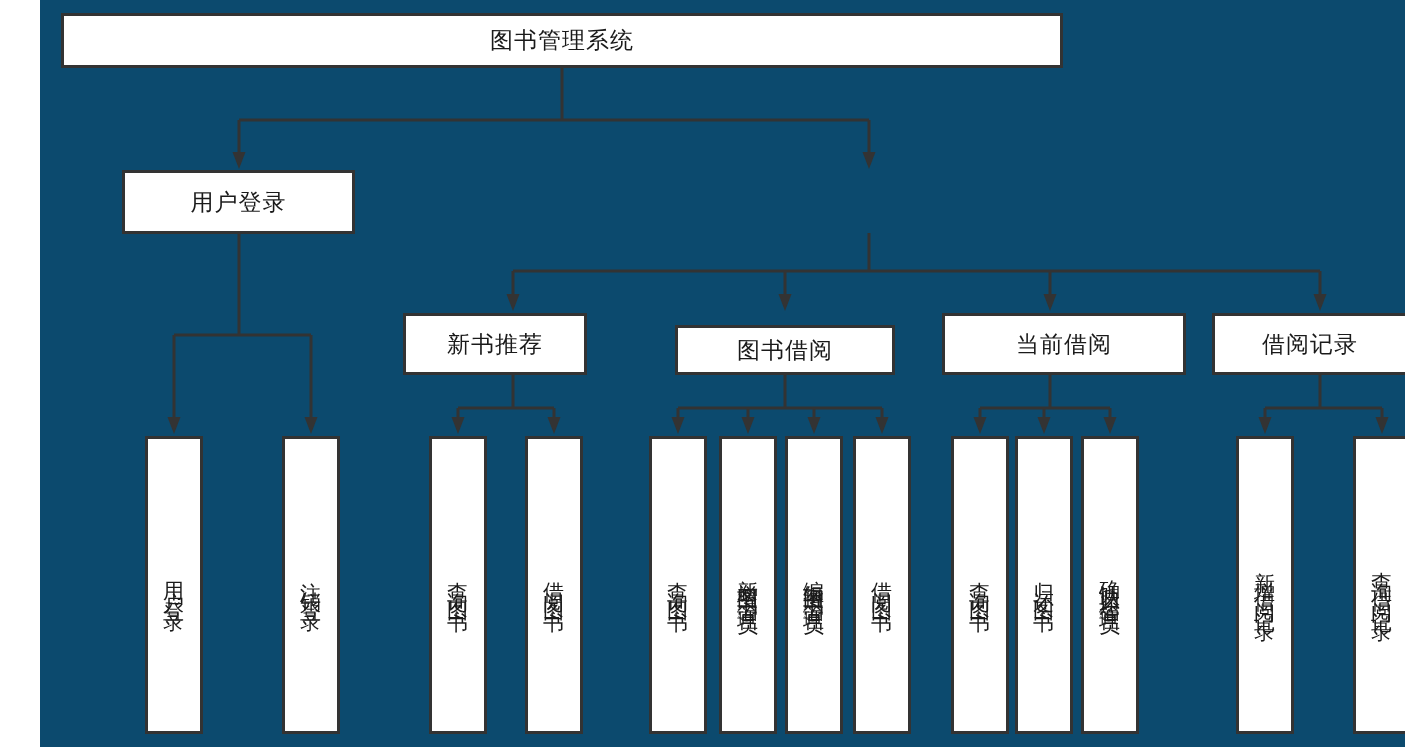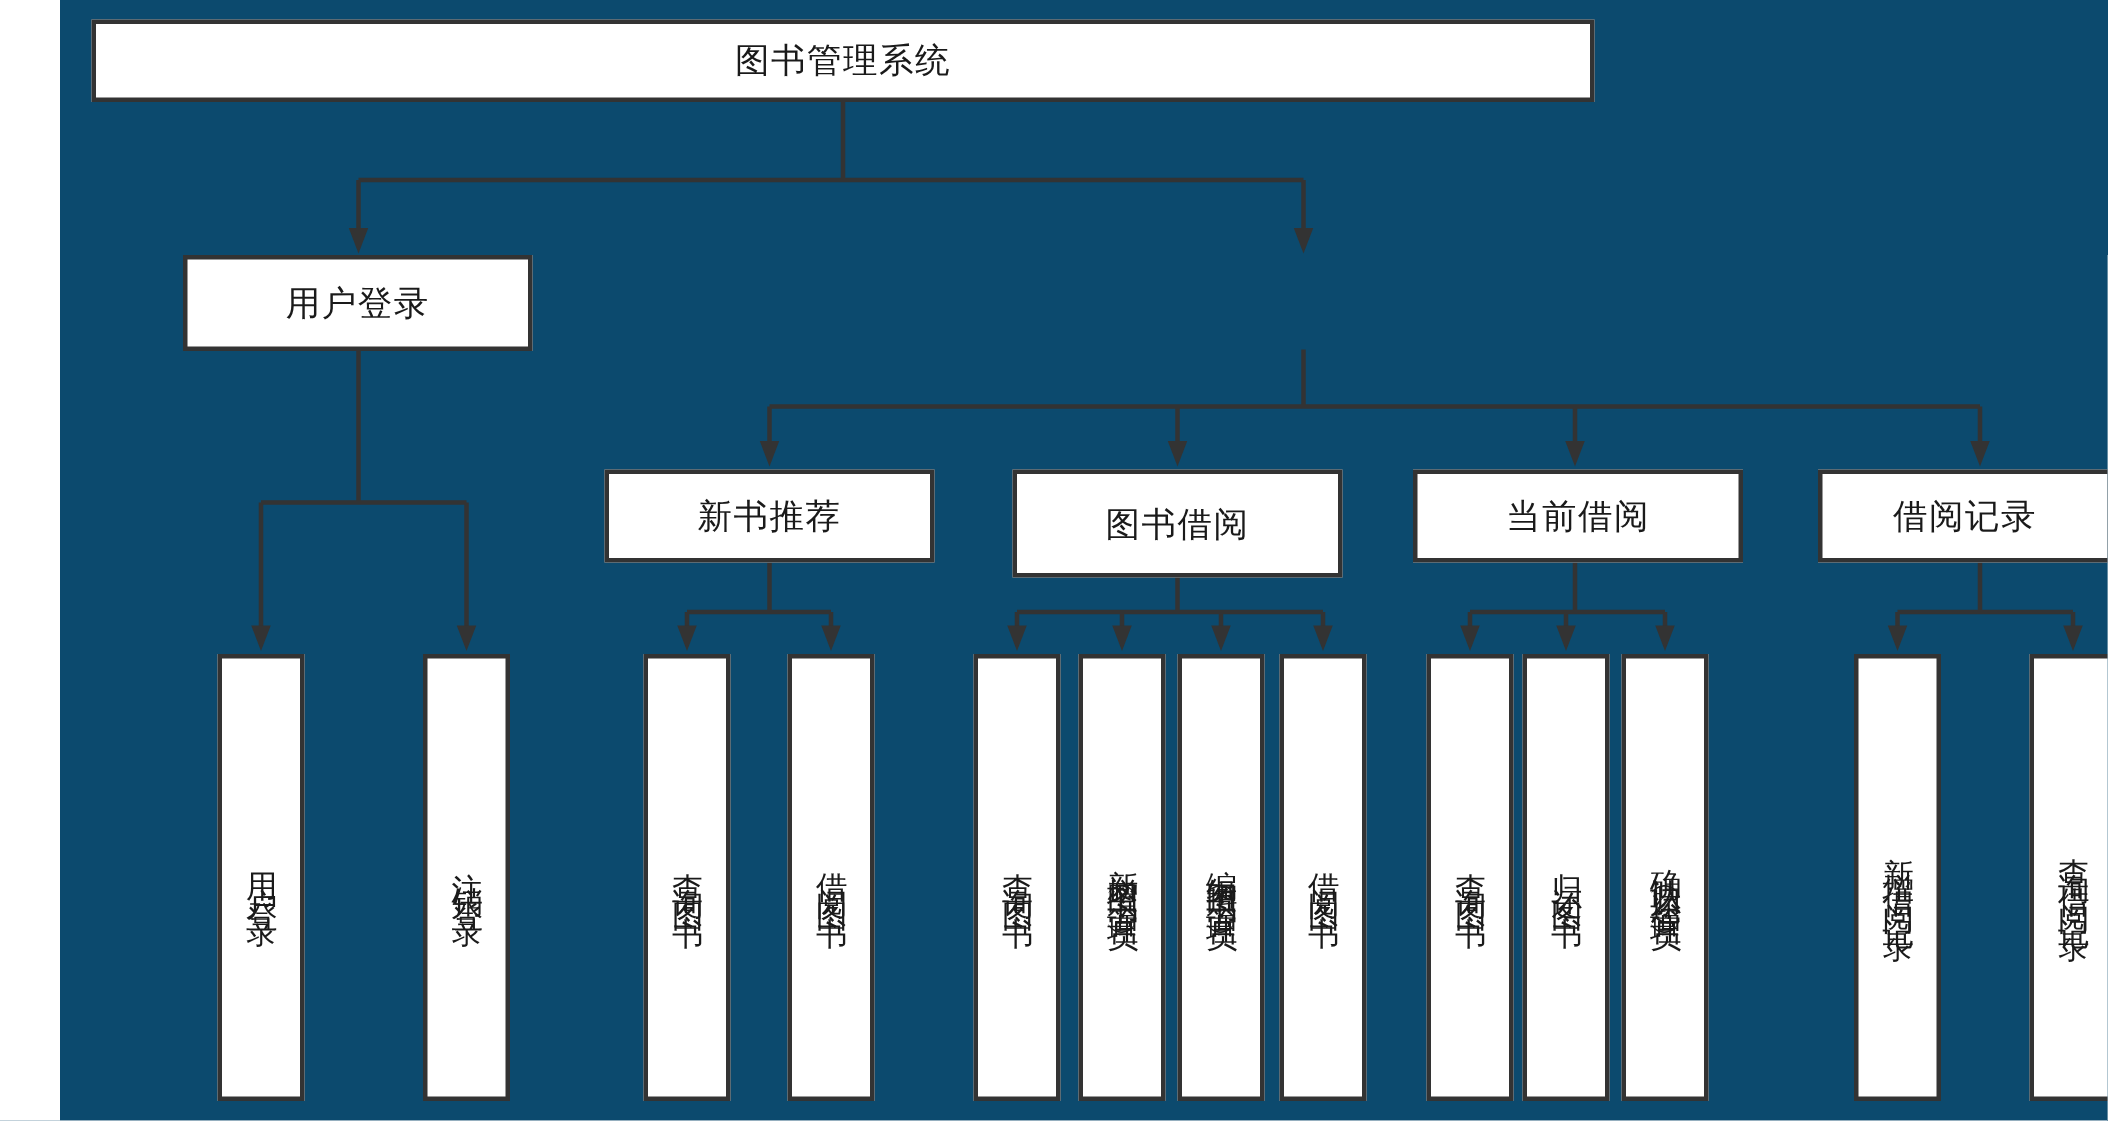--- a/index.html
+++ b/index.html
@@ -108,23 +108,23 @@
       <polygon points="1063.5,417 1076.5,417 1070,434"></polygon>
       <polygon points="1218.5,417 1231.5,417 1225,434"></polygon>
       <polygon points="1335.5,417 1348.5,417 1342,434"></polygon>
     </g>
   </svg>
 
   <div class="node h" style="left:21px; top:13px; width:1002px; height:55px;">图书管理系统</div>
 
   <div class="node h" style="left:82px; top:170px; width:233px; height:64px;">用户登录</div>
 
-  <div class="node h" style="left:363px; top:313px; width:220px; height:62px;">新书推荐</div>
-  <div class="node h" style="left:635px; top:313px; width:220px; height:72px;">图书借阅</div>
-  <div class="node h" style="left:902px; top:313px; width:220px; height:62px;">当前借阅</div>
+  <div class="node h" style="left:363px; top:313px; width:184px; height:62px;">新书推荐</div>
+  <div class="node h" style="left:635px; top:325px; width:220px; height:50px;">图书借阅</div>
+  <div class="node h" style="left:902px; top:313px; width:244px; height:62px;">当前借阅</div>
   <div class="node h" style="left:1172px; top:313px; width:196px; height:62px;">借阅记录</div>
 
   <div class="node v" style="left:105px;">
     <span class="vtext">用户登录</span>
   </div>
   <div class="node v" style="left:242px;">
     <span class="vtext">注销登录</span>
   </div>
 
   <div class="node v" style="left:389px;">

